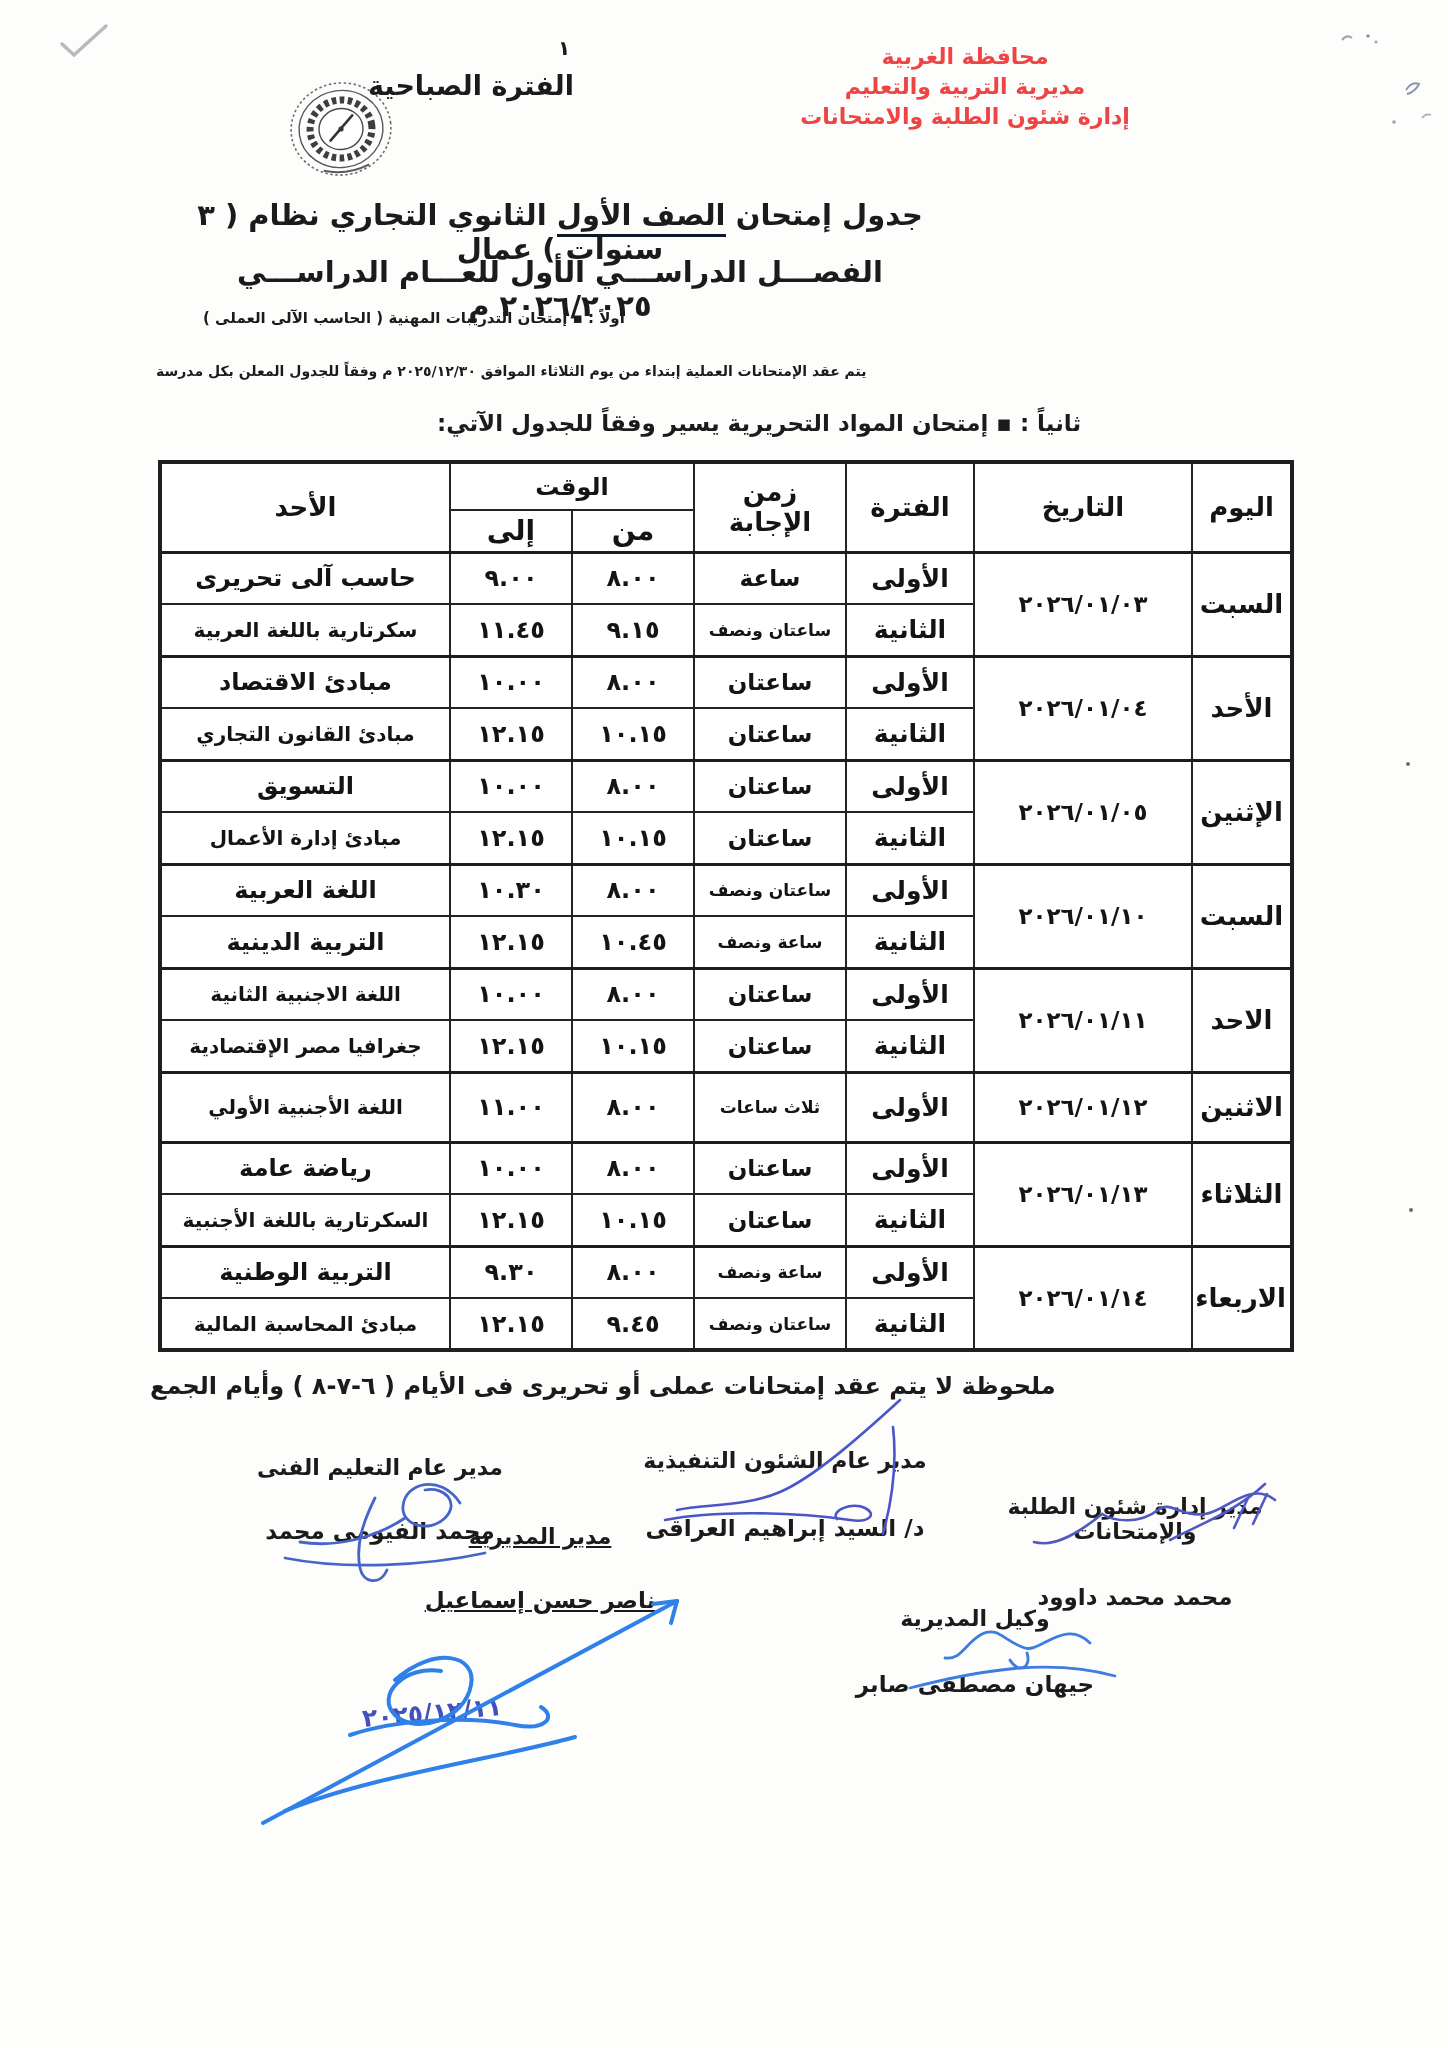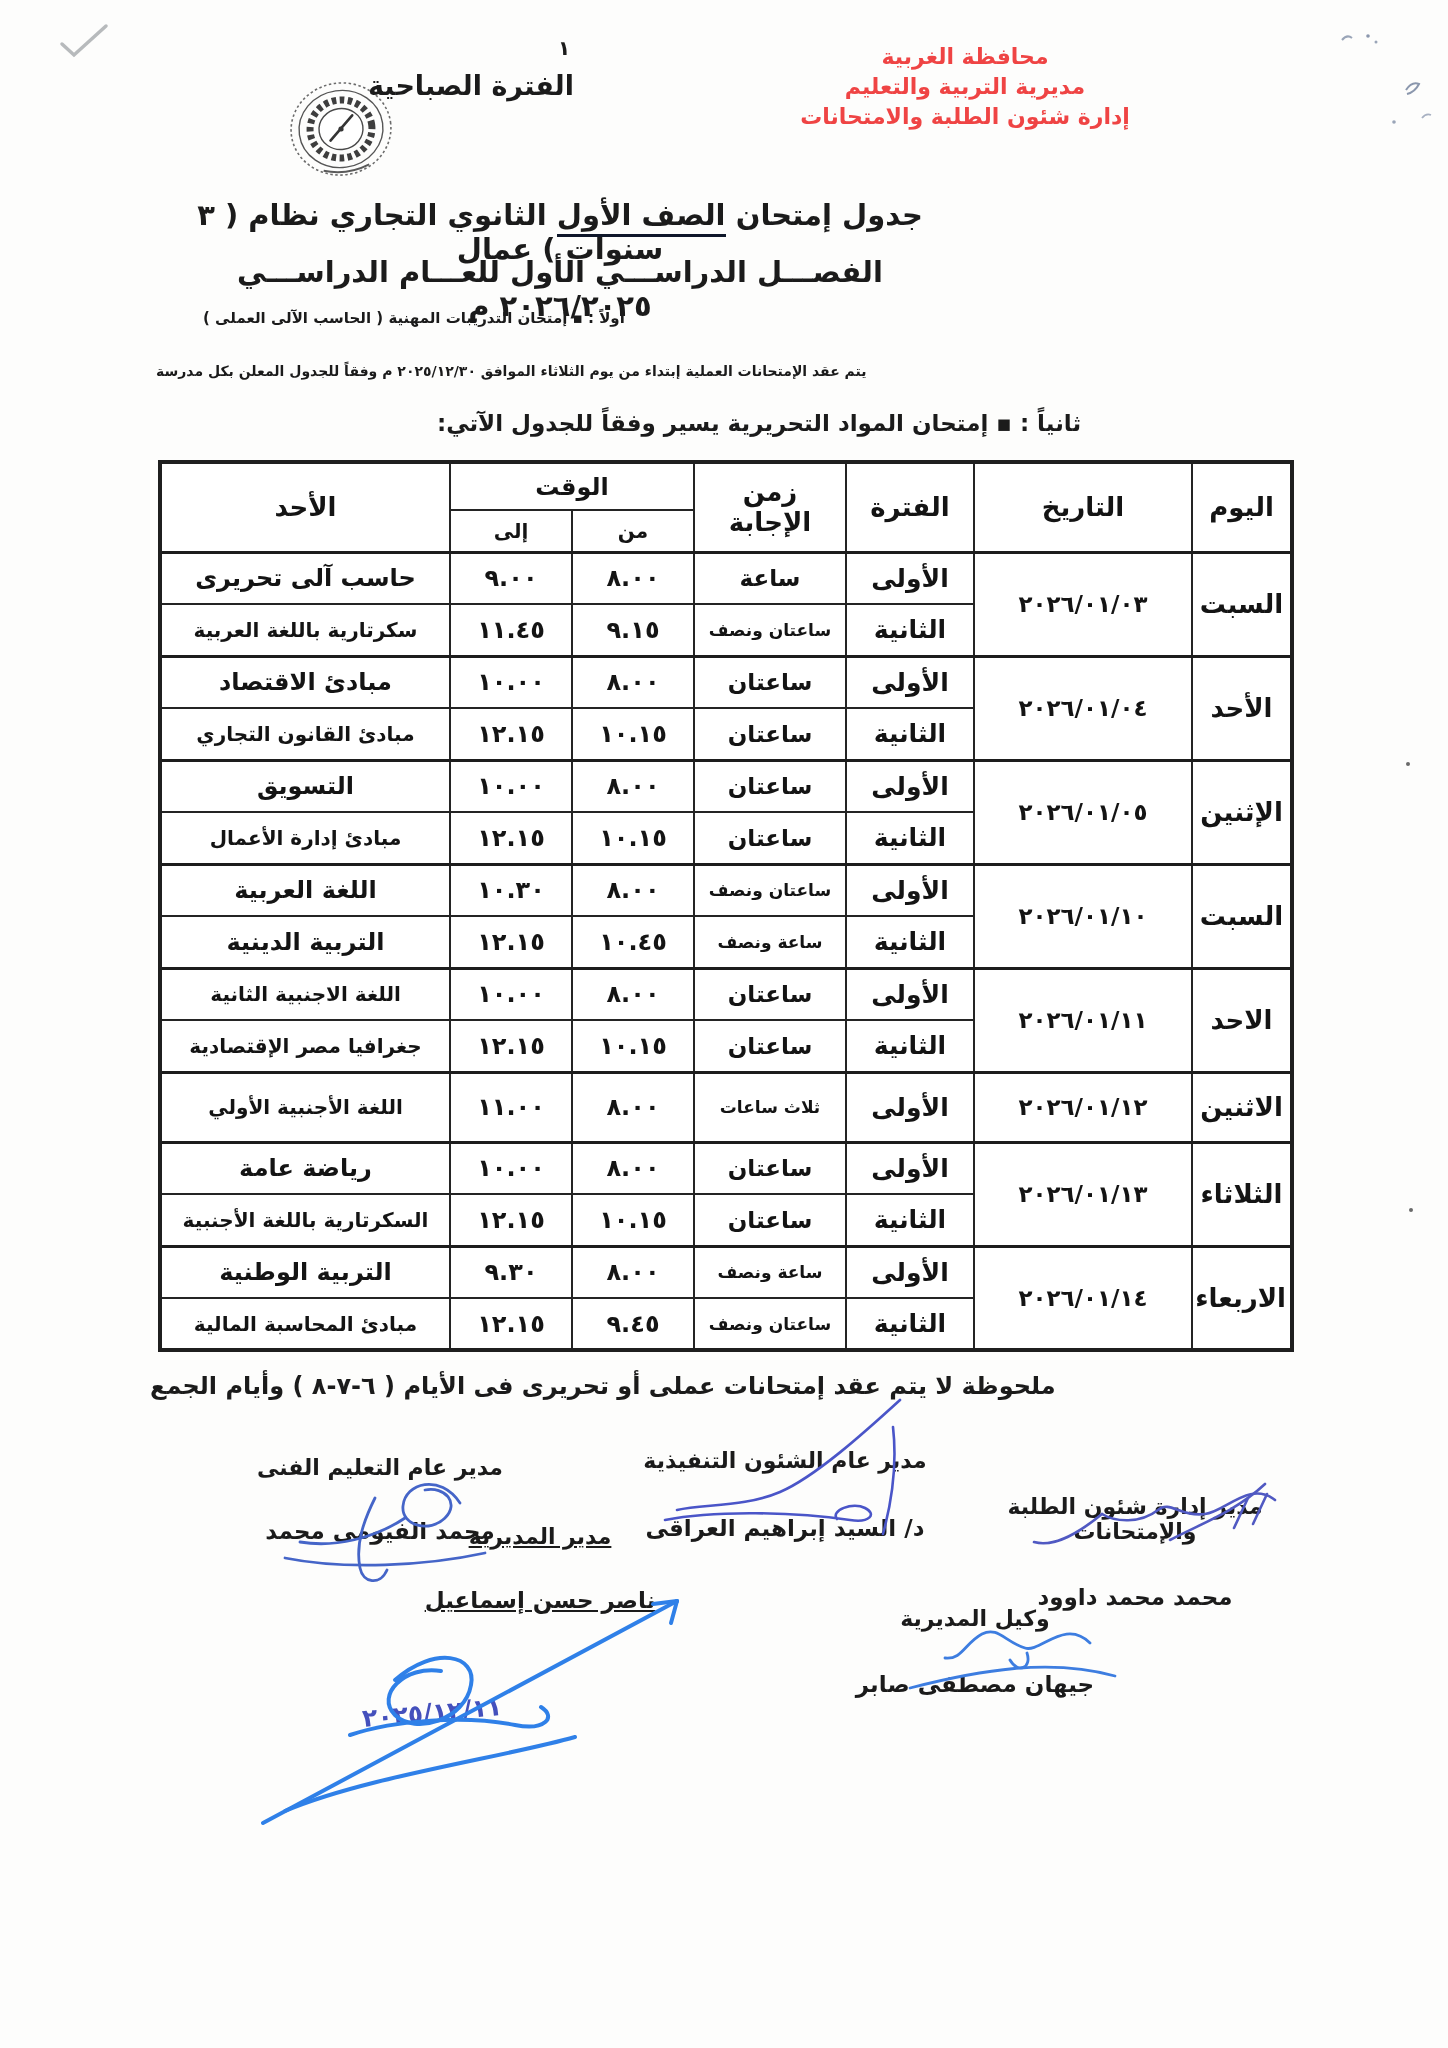--- a/index.html
+++ b/index.html
@@ -22,21 +22,21 @@
   
   .sched-wrap{left:158px;top:460px;}
   table.sched{border-collapse:collapse;table-layout:fixed;width:1132px;border:4px solid #1f1f1f;background:#fff;}
   table.sched th,table.sched td{border:2px solid #242424;text-align:center;vertical-align:middle;
         font-weight:bold;color:#141414;padding:0 4px;overflow:hidden;}
   col.c-day{width:100px;} col.c-date{width:218px;} col.c-period{width:128px;} col.c-dur{width:152px;}
   col.c-from{width:122px;} col.c-to{width:122px;} col.c-subj{width:290px;}
   thead tr.h1{height:48px;} thead tr.h2{height:42px;}
   thead th{font-size:26px;}
   thead th.time-head{font-size:24px;border-bottom-width:2px;}
-  thead th.sub{font-size:20px;}
+  thead th.sub{font-size:28px;}
   tbody tr{height:52px;} tbody tr.tall{height:70px;}
   tbody tr.gfirst td{border-top:3px solid #1d1d1d;}
   td.day{font-size:26px;} td.date{font-size:23px;letter-spacing:2px;white-space:nowrap;}
   td.period{font-size:25px;} td.dur{font-size:23px;} td.dur.small{font-size:17px;}
   td.time{font-size:24px;letter-spacing:1px;} td.subj{font-size:24px;white-space:nowrap;}
   td.subj.slong{font-size:20px;}
   
   .footnote{left:150px;top:1372px;width:1030px;text-align:left;font-size:24px;font-weight:bold;}
   
   .sig{position:absolute;text-align:center;}

